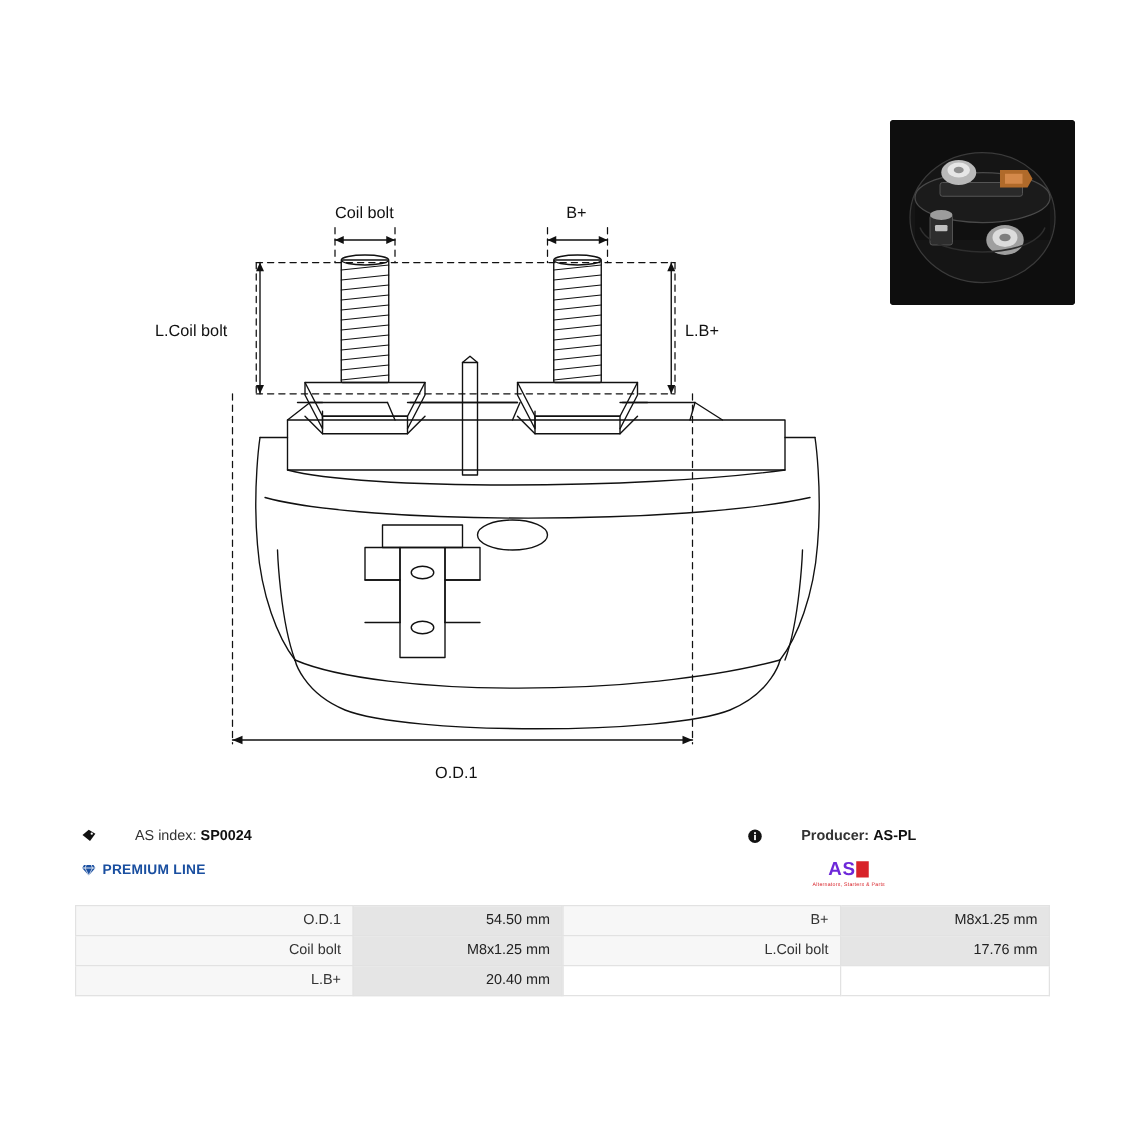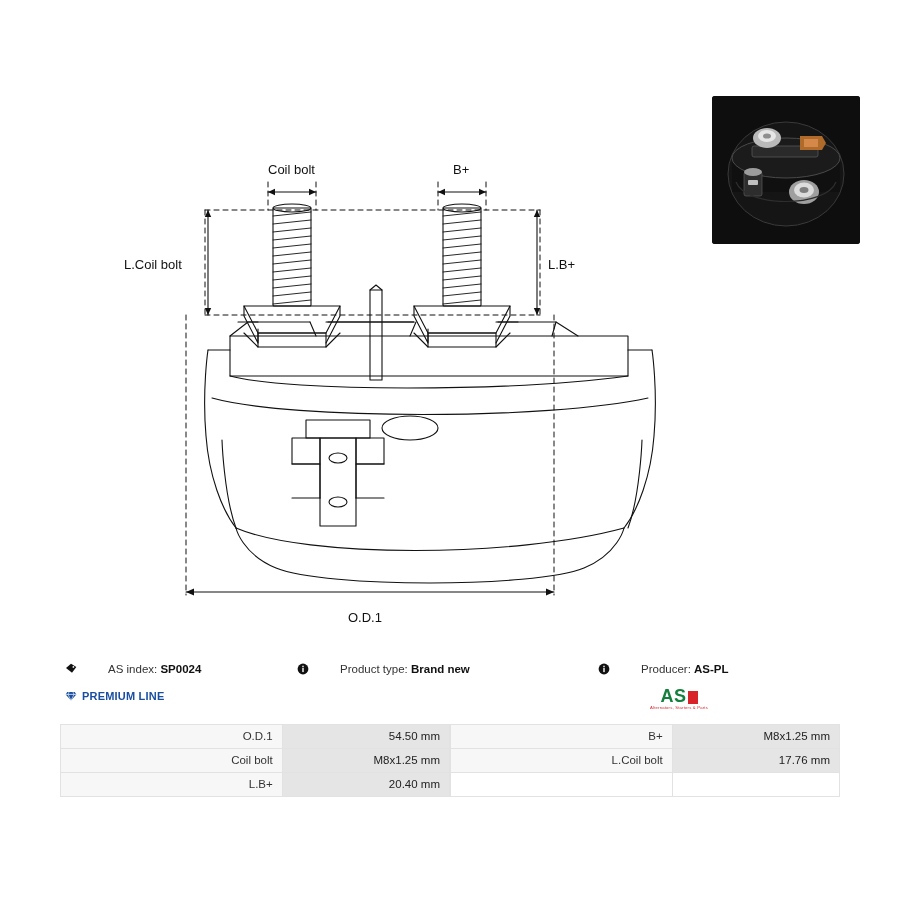--- a/index.html
+++ b/index.html
@@ -60,21 +60,21 @@
     position: absolute;
     left: 60px;
     top: 662px;
     width: 780px;
     height: 58px;
     font-size: 11.5px;
   }
   .info-col { position: absolute; }
   .info-col-1 { left: 5px;   top: 0; width: 230px; }
   .info-col-2 { left: 237px; top: 0; width: 320px; }
-  .info-col-3 { left: 538px; top: 0; width: 190px; }
+  .info-col-3 { left: 538px; top: 0; width: 190px; font-weight: bold; }
 
   .info-line {
     display: flex;
     align-items: flex-start;
     gap: 5px;
     margin-bottom: 13px;
     line-height: 14px;
   }
   .info-line .txt { color: #333; margin-left: 26px; }
   .info-line .txt b { color: #111; }
@@ -95,23 +95,23 @@
 
   
   .logo {
     position: absolute;
     left: 644px;
     top: 688px;
     width: 70px;
     text-align: center;
   }
   .logo-main {
-    font-size: 18px;
+    font-size: 15px;
     font-weight: bold;
-    color: #15803d;
+    color: #6d28d9;
     letter-spacing: .5px;
     line-height: 16px;
   }
   .logo-main .bar {
     display: inline-block;
     width: 10px;
     height: 13px;
     background: #d8232a;
     vertical-align: -2px;
     margin-left: 1px;
@@ -349,30 +349,20 @@
               <path d="M2.2 2 H9.8 L11.3 4.4 L6 10.4 L0.7 4.4 Z" fill="#1a4fa0"></path>
               <path d="M0.7 4.4 H11.3" stroke="#fff" stroke-width="0.7"></path>
               <path d="M4 2 L3 4.4 L6 10.4 L9 4.4 L8 2" fill="none" stroke="#fff" stroke-width="0.6"></path>
             </svg>
         </span>
         <span class="premium">PREMIUM LINE</span>
       </div>
     </div>
 
     <div class="info-col info-col-2">
-      <div class="info-line">
-        <span class="icon-i">
-          <svg width="12" height="12" viewBox="0 0 12 12">
-              <circle cx="6" cy="6" r="5.4" fill="#111"></circle>
-              <rect x="5.3" y="4.9" width="1.4" height="4.2" fill="#fff"></rect>
-              <rect x="5.3" y="2.7" width="1.4" height="1.5" fill="#fff"></rect>
-            </svg>
-        </span>
-        <span class="txt"><span>Product type:</span> <b>Brand new</b></span>
-      </div>
     </div>
 
     <div class="info-col info-col-3">
       <div class="info-line">
         <span class="icon-i">
           <svg width="12" height="12" viewBox="0 0 12 12">
               <circle cx="6" cy="6" r="5.4" fill="#111"></circle>
               <rect x="5.3" y="4.9" width="1.4" height="4.2" fill="#fff"></rect>
               <rect x="5.3" y="2.7" width="1.4" height="1.5" fill="#fff"></rect>
             </svg>

